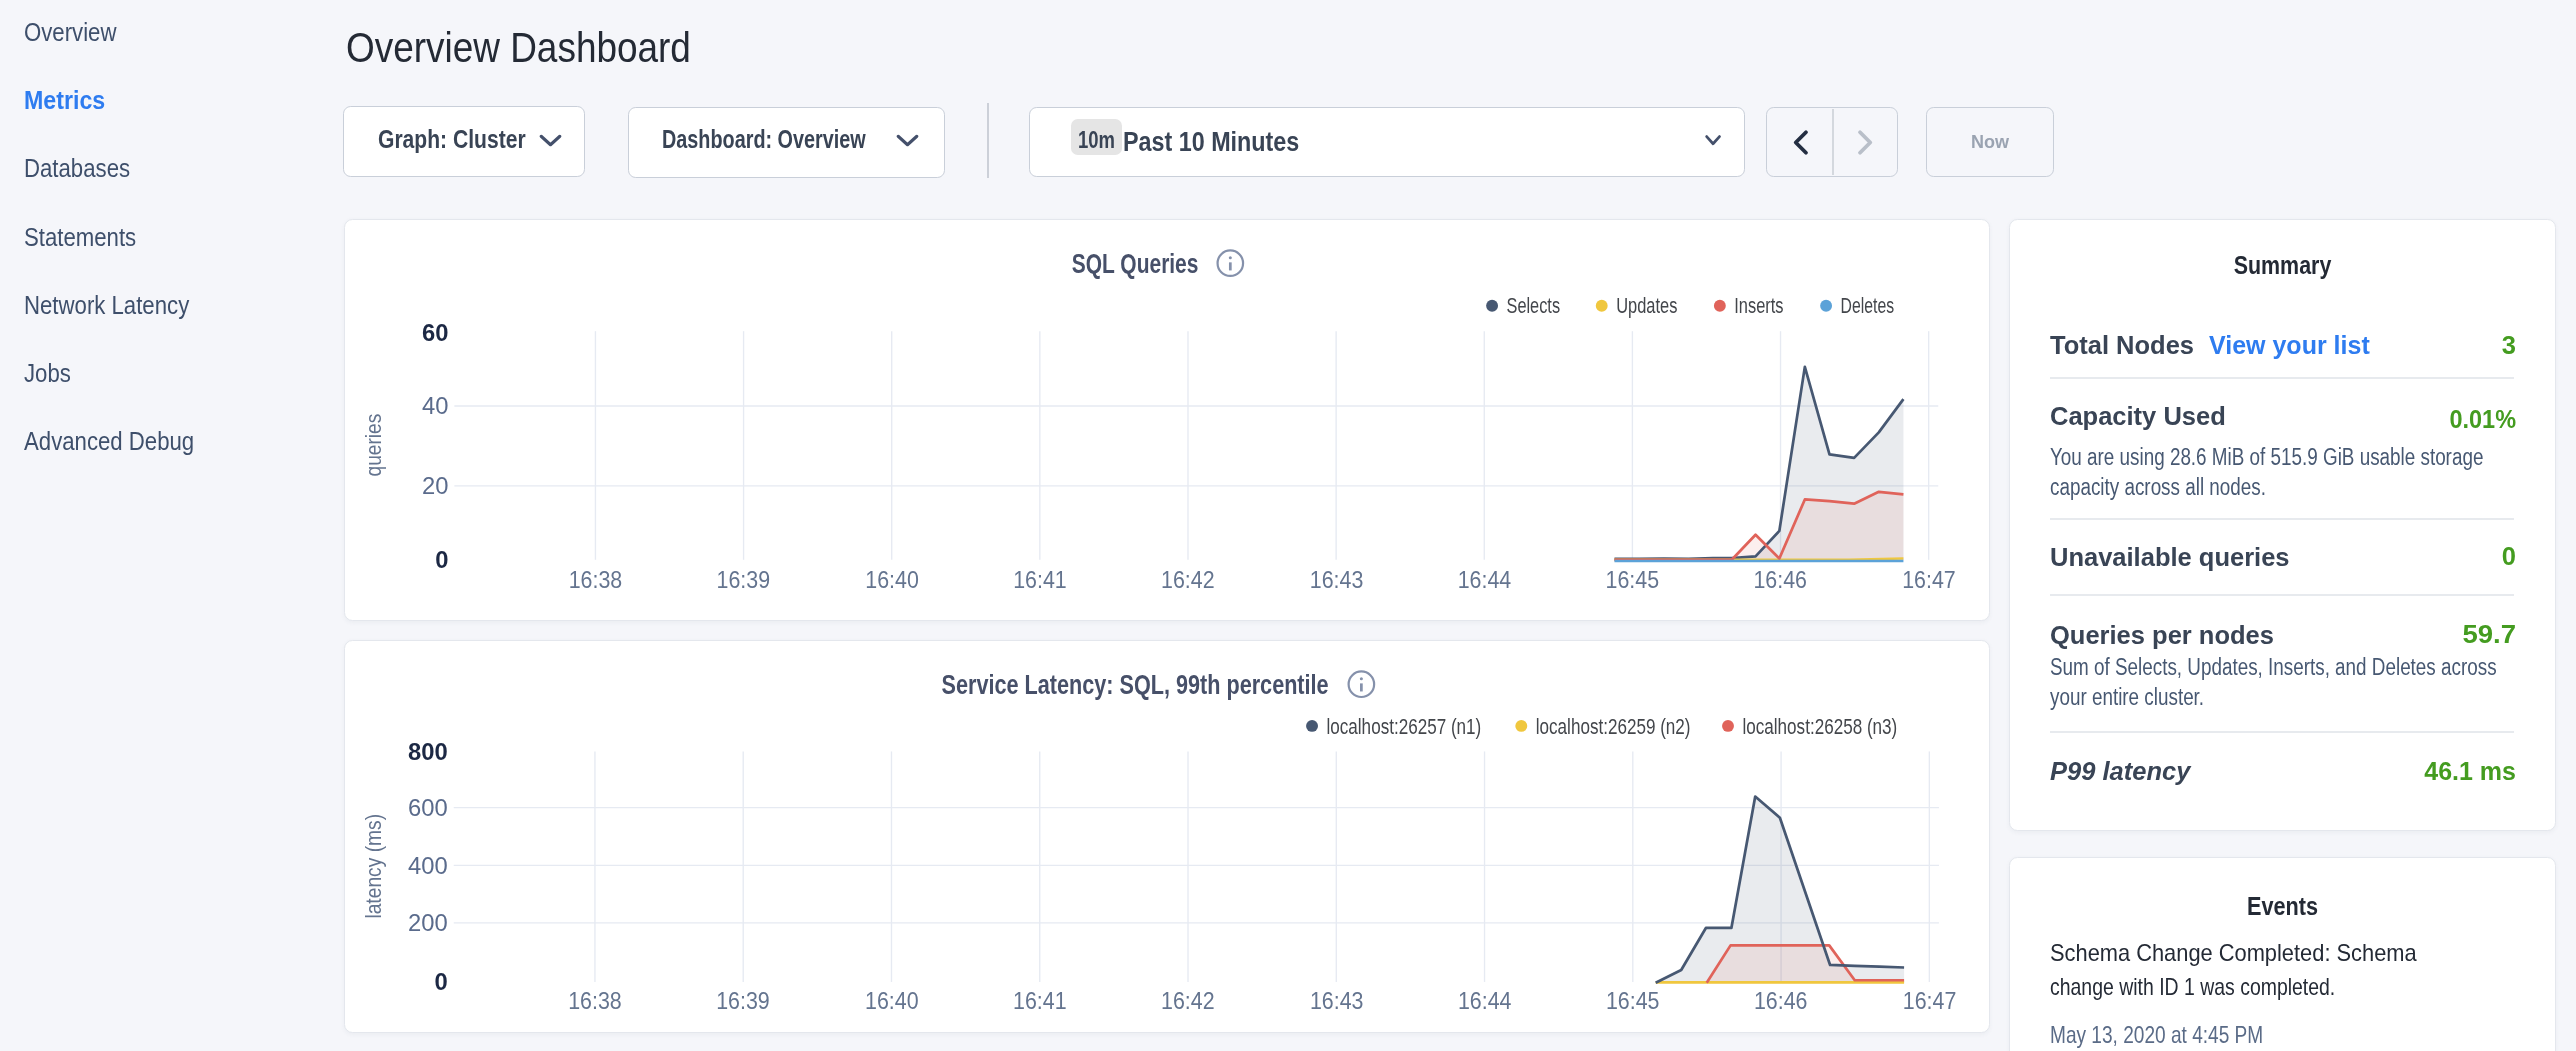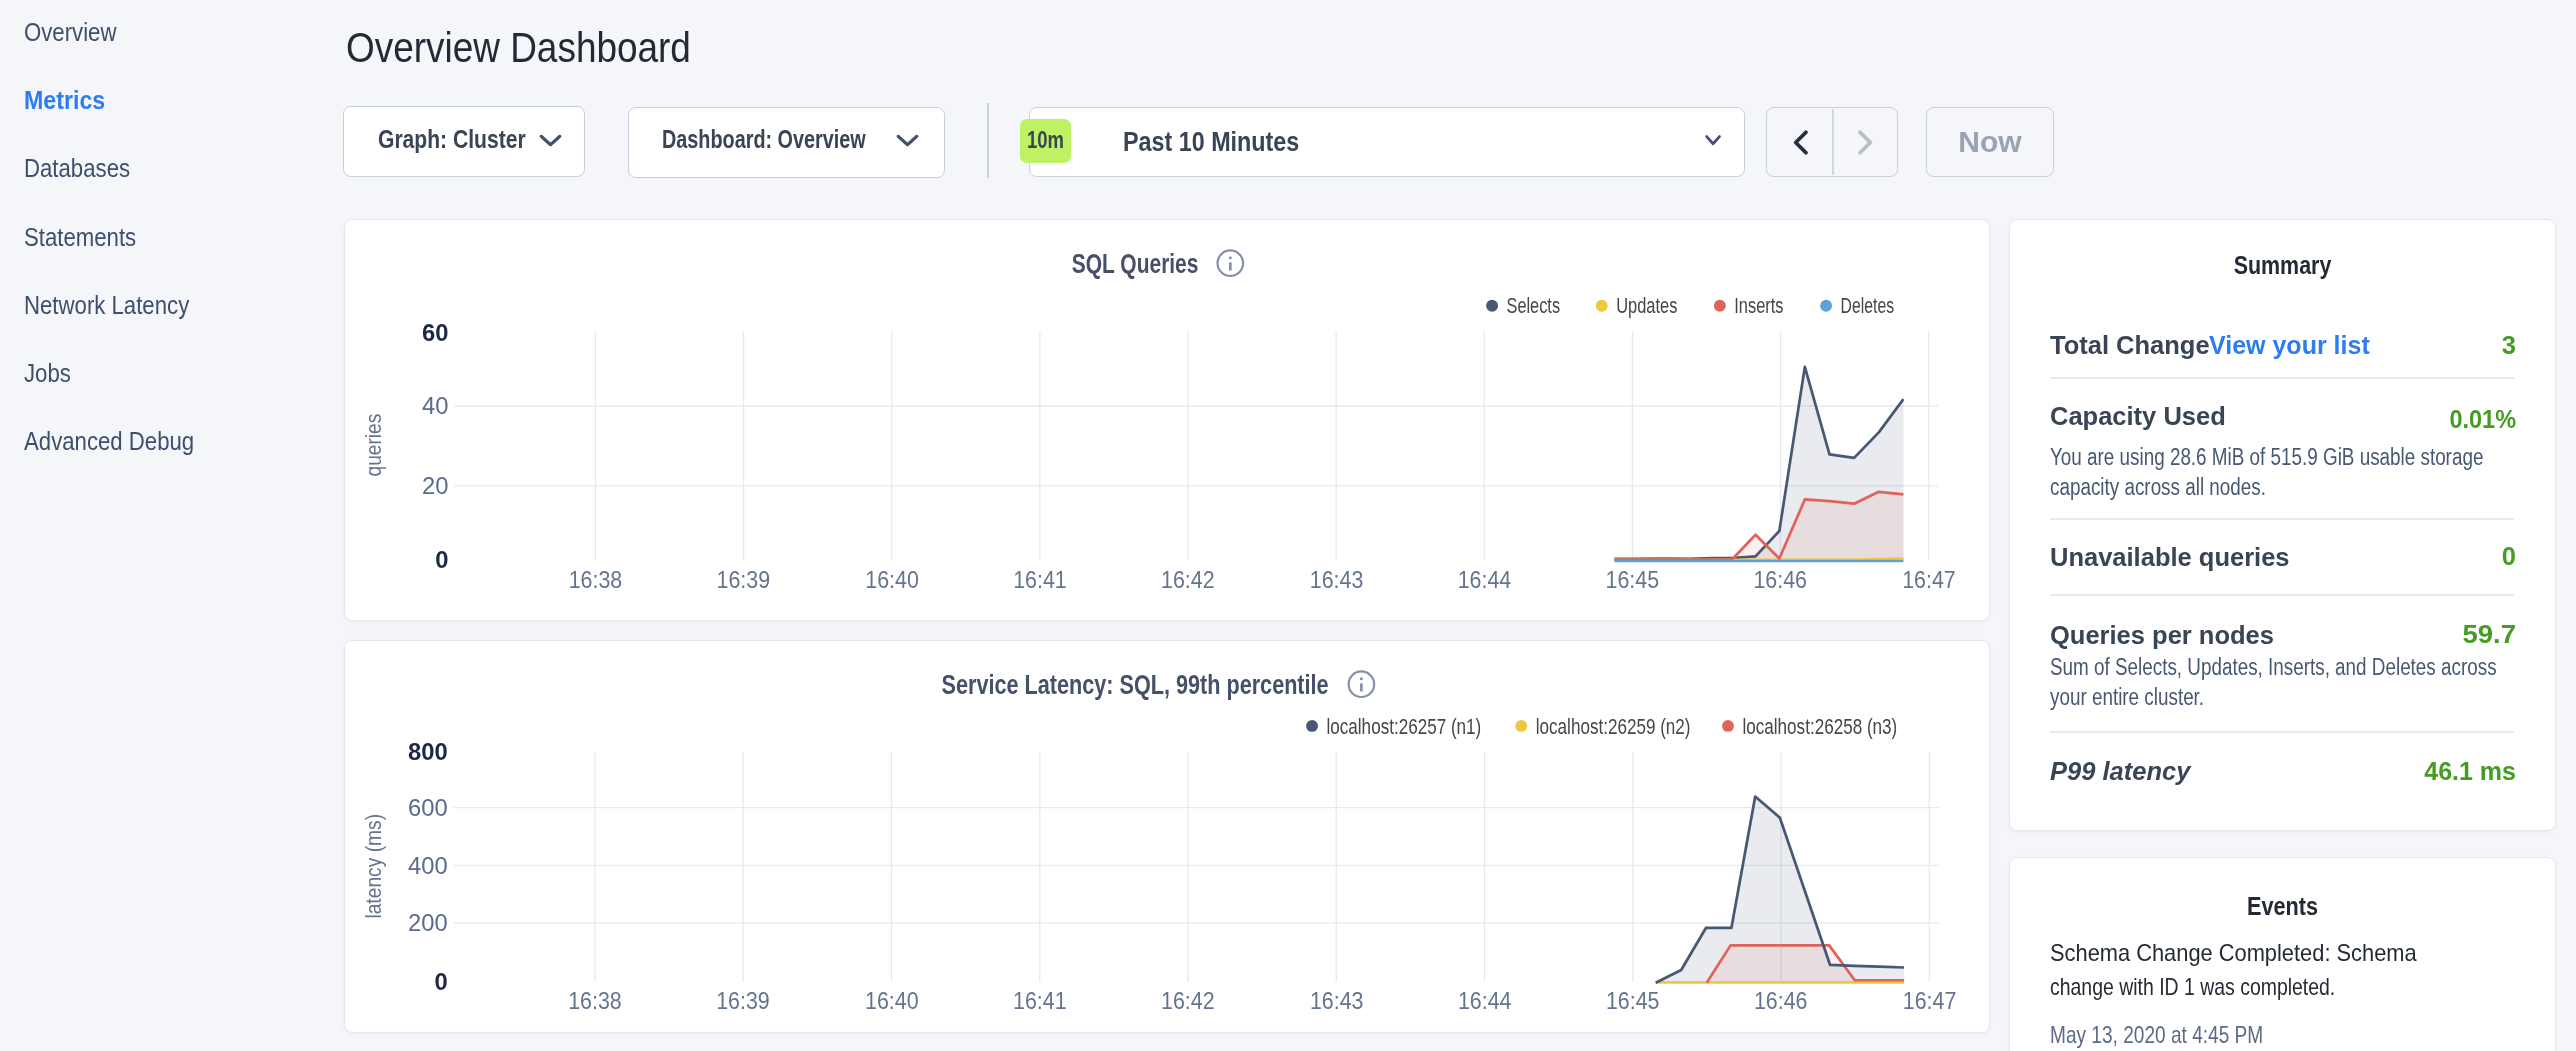--- a/index.html
+++ b/index.html
@@ -45,39 +45,39 @@
 
   <div class="btn" style="left:628px; top:107px; width:317px; height:71px;"></div>
   <div class="blabel" style="left:662px; top:126px; transform:scaleX(0.762);">Dashboard: Overview</div>
   <svg class="abs" style="left:893px; top:132px;" width="29" height="17" viewBox="0 0 34 20">
     <polyline class="chev" points="6,5 17,15 28,5"></polyline>
   </svg>
 
   <div class="abs" style="left:987px; top:103px; width:1.7px; height:75px; background:#ccd0d8;"></div>
 
   <div class="btn" style="left:1029px; top:107px; width:716px; height:70px;"></div>
-  <div class="abs" style="left:1020px; top:119px; width:51px; height:44px; background:#bef264; border-radius:6.8px;">
+  <div class="abs" style="left:1071px; top:119px; width:51px; height:36px; background:#e5e5e5; border-radius:6.8px;">
     <div class="abs" style="left:0; top:9.4px; width:51px; text-align:center; font-size:24px; line-height:24px; font-weight:bold; color:#394455; transform:scaleX(0.77); transform-origin:center;">10m</div>
   </div>
   <div class="blabel" style="left:1123px; top:129px; font-size:27px; line-height:27px; transform:scaleX(0.864);">Past 10 Minutes</div>
   <svg class="abs" style="left:1705px; top:134px;" width="17" height="13.6" viewBox="0 0 20 16">
     <polyline class="chev" points="2,3 9.5,11.5 17,3" style="stroke-width:3.2"></polyline>
   </svg>
 
   <div class="btn" style="left:1766px; top:107px; width:132px; height:70px; background:#f5f6fa;"></div>
   <div class="abs" style="left:1832px; top:109px; width:1.7px; height:66px; background:#d4d8de;"></div>
   <svg class="abs" style="left:1788px; top:128px;" width="24" height="29" viewBox="0 0 28 34">
     <polyline points="21,5 9,17 21,29" fill="none" stroke="#242e42" stroke-width="4.5" stroke-linecap="round" stroke-linejoin="round"></polyline>
   </svg>
   <svg class="abs" style="left:1854px; top:128px;" width="24" height="29" viewBox="0 0 28 34">
     <polyline points="7,5 19,17 7,29" fill="none" stroke="#b9bfc9" stroke-width="4.5" stroke-linecap="round" stroke-linejoin="round"></polyline>
   </svg>
 
   <div class="btn" style="left:1926px; top:107px; width:128px; height:70px; background:#f5f6fa;"></div>
-  <div class="abs" style="left:1926px; top:129px; width:128px; text-align:center; font-size:30px; line-height:26px; font-weight:bold; color:#9aa3b1;">Now</div>
+  <div class="abs" style="left:1926px; top:129px; width:128px; text-align:center; font-size:18px; line-height:26px; font-weight:bold; color:#9aa3b1;">Now</div>
 
   <div class="card" style="left:344px; top:219px; width:1646px; height:402px;"></div>
   <div class="card" style="left:344px; top:640px; width:1646px; height:393px;"></div>
 
   <svg class="abs" style="left:344px; top:219px;" width="1646" height="402" font-family="Liberation Sans, sans-serif" viewBox="0 0 1935 473">
     <g stroke="#e6eaf2" stroke-width="1.6">
       <line x1="295" y1="132" x2="295" y2="401"></line>
       <line x1="469.3" y1="132" x2="469.3" y2="401"></line>
       <line x1="643.6" y1="132" x2="643.6" y2="401"></line>
       <line x1="817.9" y1="132" x2="817.9" y2="401"></line>
@@ -187,21 +187,21 @@
     <path d="M1602,403 L1630,359 L1746,359 L1776,400 L1834,400 L1834,403.5 L1602,403.5 Z" fill="rgba(224,99,90,0.10)"></path>
     <path d="M1542,402.5 L1834,402.5" fill="none" stroke="#f0c73e" stroke-width="3"></path>
     <path d="M1602,403 L1630,359 L1746,359 L1776,400 L1834,400" fill="none" stroke="#e0635a" stroke-width="3.2" stroke-linejoin="round"></path>
     <path d="M1542,403 L1572,388 L1601,338.5 L1631,338.5 L1659,184 L1688,209 L1747,382 L1776,383 L1805,384 L1834,385" fill="none" stroke="#475872" stroke-width="3.2" stroke-linejoin="round"></path>
   </svg>
 
   <div class="card" style="left:2009px; top:219px; width:547px; height:612px;"></div>
   <div class="card" style="left:2009px; top:857px; width:547px; height:255px;"></div>
 
   <div class="abs" style="left:2009px; top:253px; width:547px; text-align:center; font-size:25.5px; line-height:25.5px; font-weight:bold; color:#242a35; transform:scaleX(0.84);">Summary</div>
-  <div class="srow" style="top:333px;">Total Change</div>
+  <div class="srow" style="top:333px;">Total Nodes</div>
   <div class="abs" style="left:2209px; top:333px; font-size:25px; line-height:25px; font-weight:bold; color:#2e7cf0; white-space:nowrap;">View your list</div>
   <div class="sval" style="top:333px;">3</div>
   <div class="sep" style="top:377px;"></div>
   <div class="srow" style="top:404px;">Capacity Used</div>
   <div class="sval" style="top:407px; transform:scaleX(0.92);">0.01%</div>
   <div class="ssub" style="top:442px;">You are using 28.6 MiB of 515.9 GiB usable storage<br>capacity across all nodes.</div>
   <div class="sep" style="top:518px;"></div>
   <div class="srow" style="top:545px;">Unavailable queries</div>
   <div class="sval" style="top:544px;">0</div>
   <div class="sep" style="top:594px;"></div>

